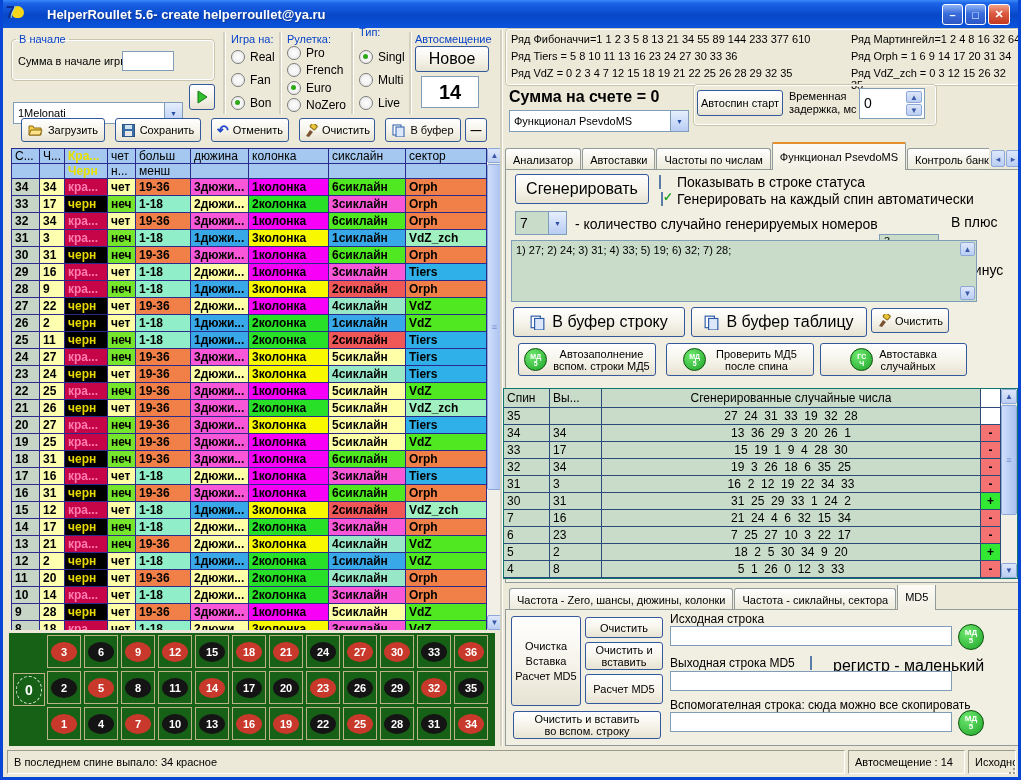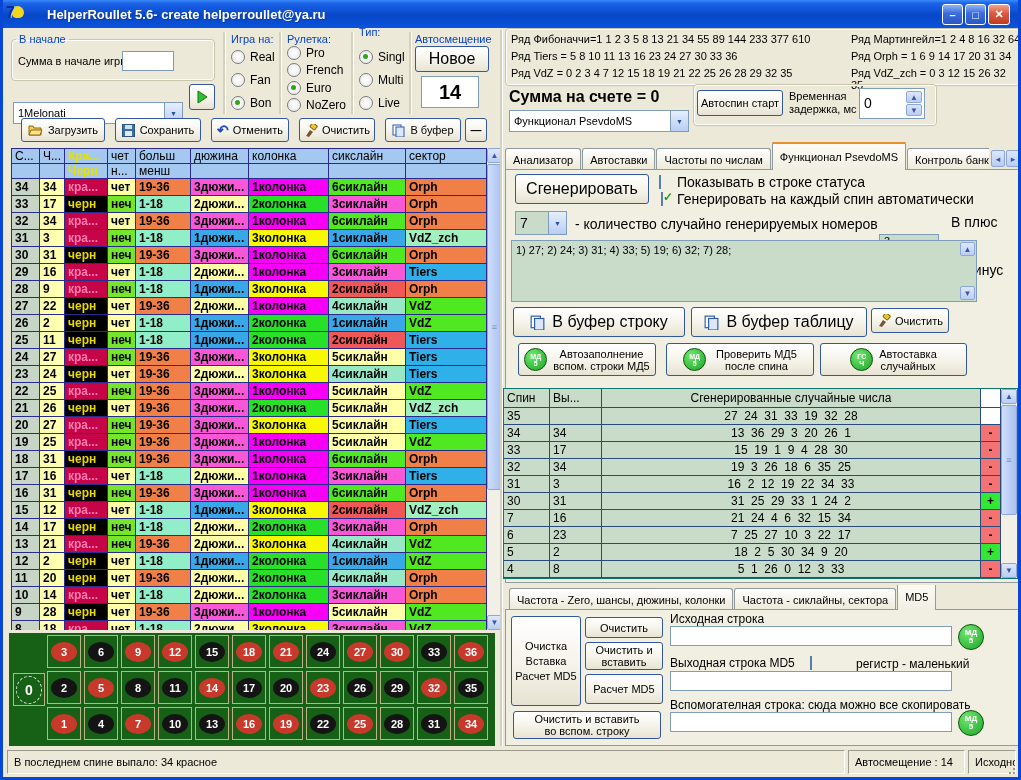--- a/index.html
+++ b/index.html
@@ -868,21 +868,21 @@
   <div class="abs btn pre" style="left:510px;top:711px;width:148px;height:28px;line-height:12px;">Очистить и  вставить
 во вспом. строку</div>
 
   <span class="abs" style="left:667px;top:612px;font-size:12px;">Исходная строка</span>
   <input class="abs sunken" style="left: 667px; top: 626px; width: 282px; height: 20px;" value="">
   <span class="abs md5icon" style="left:955px;top:624px;width:24px;height:24px;font-size:8px;white-space:pre-line;">МД
 5</span>
 
   <span class="abs" style="left:667px;top:656px;font-size:12px;">Выходная строка MD5</span>
   <span class="abs checkbox" id="cb-case" style="left:803px;top:657px;"></span>
-  <span class="abs" style="left:845px;top:657px;font-size:12px;padding-left:8px;">регистр  - маленький</span>
+  <span class="abs" style="left:822px;top:657px;font-size:16px;padding-left:8px;">регистр  - маленький</span>
   <input class="abs sunken" style="left: 667px; top: 671px; width: 282px; height: 20px;" value="">
 
   <span class="abs" style="left:667px;top:698px;font-size:12px;">Вспомогателная строка: сюда можно все скопировать</span>
   <input class="abs sunken" style="left: 667px; top: 712px; width: 282px; height: 20px;" value="">
   <span class="abs md5icon" style="left:955px;top:710px;width:24px;height:24px;font-size:8px;white-space:pre-line;">МД
 5</span>
 
   
   <div class="abs statusbox" style="left:4px;top:750px;width:838px;height:24px;">
     <span>В последнем спине выпало: 34 красное</span>

